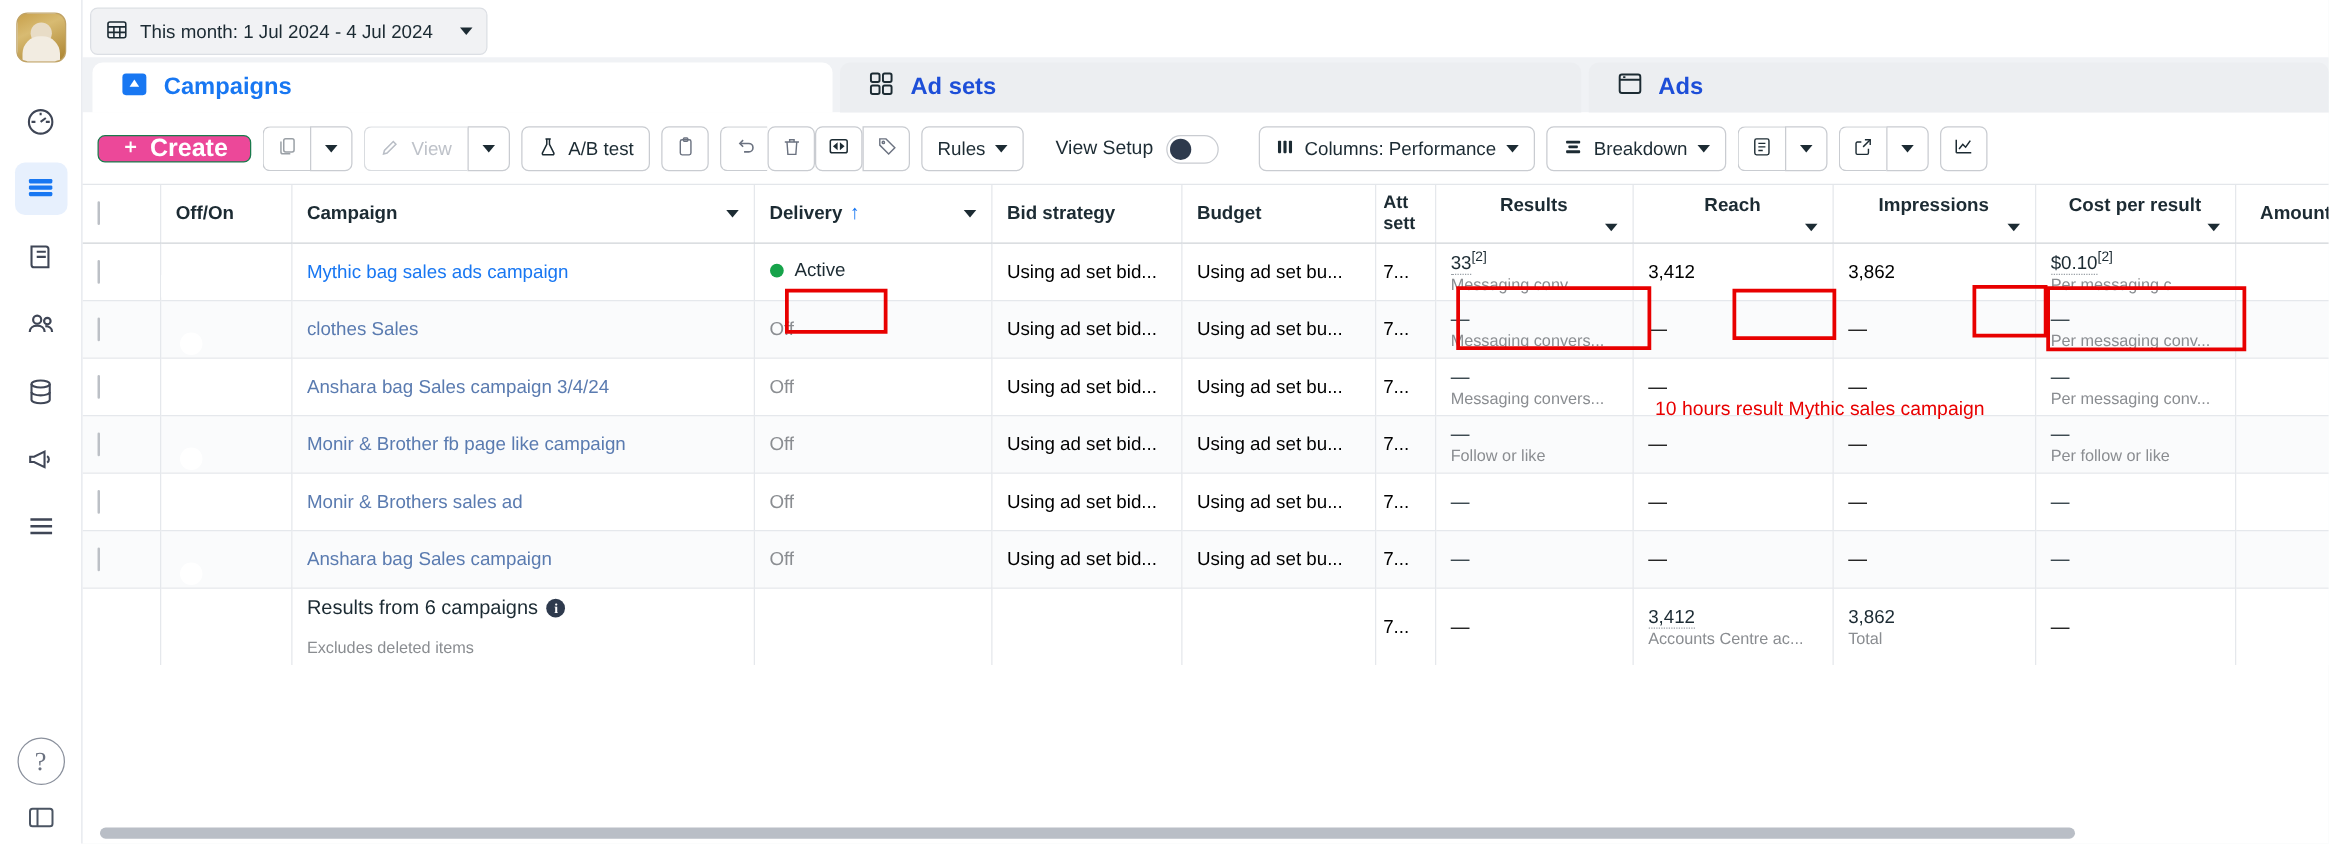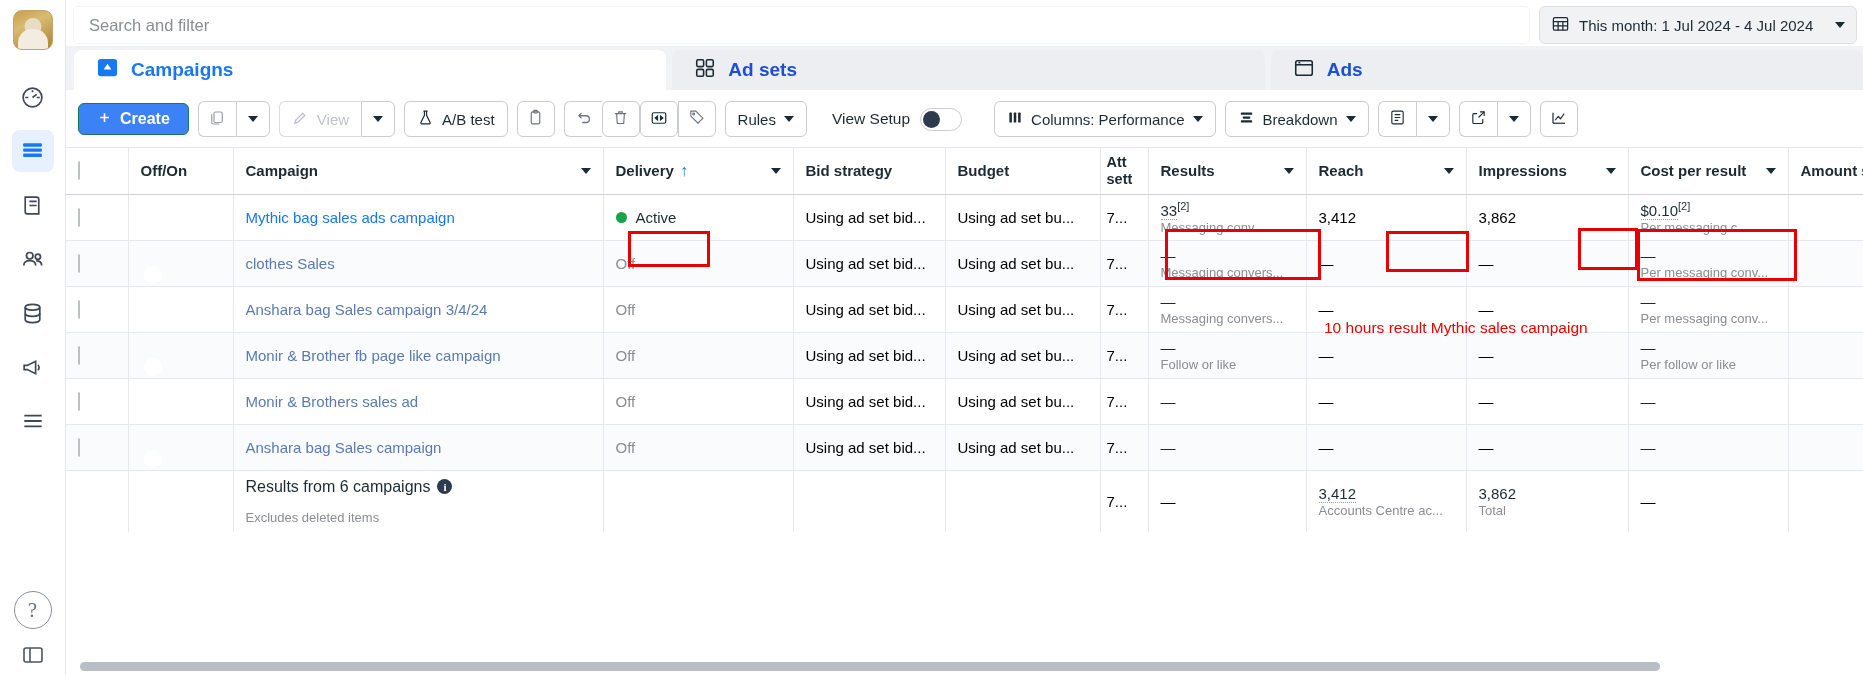--- a/index.html
+++ b/index.html
@@ -104,22 +104,22 @@
     background:#fff;
   }
   .btn {
     height: 36px; border:1px solid #c9ccd1; background:#fff; border-radius:6px;
     display:flex; align-items:center; justify-content:center; gap:8px;
     font-size:15px; color:#1c2b33; cursor:pointer; padding: 0 12px; white-space:nowrap;
   }
   .btn.icon { width: 38px; padding:0; }
   .btn.narrow { width: 34px; padding:0; }
   .btn.create {
-    background:#3b82f6; border-color:#1a7a4c; color:#fff; font-weight:bold;
-    padding: 0 18px; font-size:16px; height:32px; border-radius:6px;
+    background:#ec4899; border-color:#1a7a4c; color:#fff; font-weight:bold;
+    padding: 0 18px; font-size:20px; height:22px; border-radius:6px;
   }
   .btn.disabled { color:#bec2c9; border-color:#d9dce0; }
   .grp { display:flex; }
   .grp .btn:first-child { border-radius:6px 0 0 6px; border-right:none; }
   .grp .btn:last-child { border-radius:0 6px 6px 0; }
   .caret { width:0;height:0;border-left:5px solid transparent;border-right:5px solid transparent;
            border-top:6px solid currentColor; display:inline-block; }
   .vsetup { display:flex; align-items:center; gap:10px; font-size:15.5px; color:#1c2b33;
             margin-left: 16px; white-space:nowrap;}
   .toggle {
@@ -159,21 +159,21 @@
   .camplink.muted { color:#5a7bb0; }
   .delivery-active { display:inline-flex; align-items:center; gap:9px; color:#1c2b33; }
   .dot { width:11px;height:11px;border-radius:50%;background:#16a34a;display:inline-block; }
   .off { color:#8a8d91; }
   .metric { text-align:right; }
   .metric .v { display:block; font-size:15px; color:#1c2b33; }
   .metric .v .lnk { border-bottom:1px dotted #9aa0a6; }
   .metric .sub { display:block; font-size:13px; color:#8a8d91; margin-top:1px; }
   .sup { font-size:11px; vertical-align:super; color:#1c2b33; }
   td.metric, th.num { text-align:right; }
-  th.num .th-inner { flex-direction:row; }
+  th.num .th-inner { flex-direction:column; }
 
   
   tr.summary td { height: 62px; background:#fff !important; border-bottom:none;
                   border-top:1px solid #cfd3d8; vertical-align: middle;}
   .sumtitle { font-size:16px; color:#1c2b33; display:flex; align-items:center; gap:7px; }
   .infodot { width:15px;height:15px;border-radius:50%;background:#2e3a4d;color:#fff;font-size:11px;
              display:inline-flex;align-items:center;justify-content:center; font-weight:bold;
              font-family:"Liberation Serif", serif;}
   .sumsub { font-size:13px; color:#8a8d91; margin-top:14px; }
 
@@ -270,23 +270,20 @@
       <svg width="24" height="24" viewBox="0 0 24 24" fill="none" stroke="currentColor" stroke-width="1.6">
         <rect x="3" y="5" width="18" height="14" rx="2"></rect>
           <path d="M9 5v14"></path>
       </svg>
     </div>
   </div>
 
   <div class="main">
 
     <div class="topbar">
-      <div class="searchbox">
-        <span>Search and filter</span>
-      </div>
       <div class="datepick">
         <span>
           <svg width="19" height="19" viewBox="0 0 24 24" fill="none" stroke="#1c2b33" stroke-width="1.6">
             <rect x="3" y="4.5" width="18" height="16" rx="2"></rect>
             <path d="M3 9.5h18M9 9.5v11M15 9.5v11M3 15h18"></path>
           </svg>
         </span>
         <span>This month: 1 Jul 2024 - 4 Jul 2024</span>
         <span class="caret"></span>
       </div>

